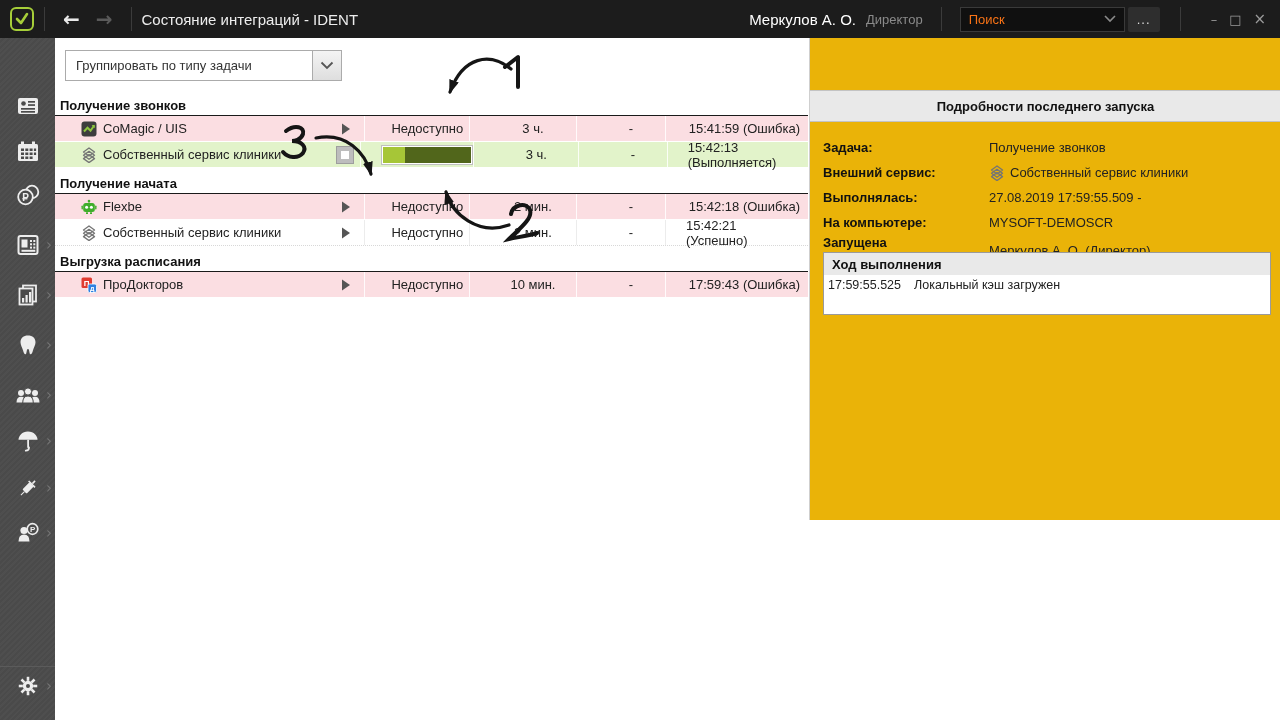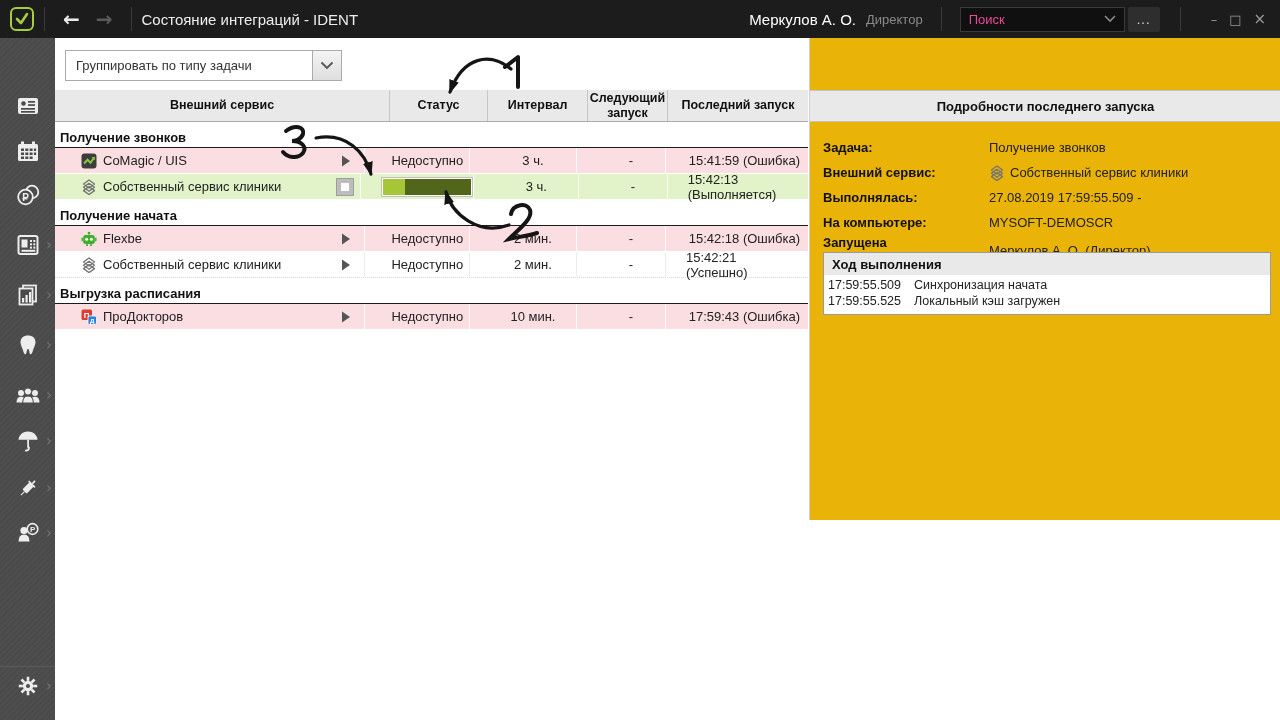--- a/index.html
+++ b/index.html
@@ -16,21 +16,21 @@
   .nav-arrow { font-family:"DejaVu Sans",sans-serif; font-size:20px; line-height:38px;
     padding:0 8px; font-weight:bold; }
   .nav-back { color:#e9e9e9; }
   .nav-fwd { color:#5a5a5a; }
   .tb-title { color:#ededed; font-size:15px; margin-left:0; white-space:nowrap; }
   .tb-right { margin-left:auto; display:flex; align-items:center; }
   .tb-user { color:#ffffff; font-size:15px; }
   .tb-role { color:#8a8a8a; font-size:13px; margin-left:10px; }
   .searchbox { width:165px; height:25px; background:#101010; border:1px solid #3a3a3a;
     display:flex; align-items:center; padding:0 8px; }
-  .searchbox .stext { color:#ec4899; font-size:13px; flex:1; }
+  .searchbox .stext { color:#f97316; font-size:13px; flex:1; }
   .more-btn { width:32px; height:25px; background:#2e2e2e; border-radius:2px;
     color:#dcdcdc; font-size:13px; display:flex; align-items:center; justify-content:center;
     margin-left:3px; letter-spacing:1px; }
   .win-controls { display:flex; align-items:center; gap:12px; margin:0 14px 0 10px;
     color:#9a9a9a; font-family:"DejaVu Sans",sans-serif; font-size:13px; }
   .win-controls span { cursor:default; }
 
   
   .sidebar { position:absolute; left:0; top:38px; width:55px; height:682px;
     background:#4b4b4b;
@@ -290,27 +290,20 @@
           <rect x="5" y="1" width="12" height="3"></rect>
         <rect x="0" y="6" width="3" height="3"></rect>
           <rect x="5" y="6" width="12" height="3"></rect>
         <rect x="0" y="11" width="3" height="3"></rect>
           <rect x="5" y="11" width="12" height="3"></rect>
       </g>
     </svg>
   </div>
 
   <div class="table">
-    <div class="thead">
-      <div class="th c1">Внешний сервис</div>
-      <div class="th c2">Статус</div>
-      <div class="th c3">Интервал</div>
-      <div class="th c4">Следующий запуск</div>
-      <div class="th c5">Последний запуск</div>
-    </div>
     <div class="tbody">
 
       <div class="group-label">Получение звонков</div>
 
       <div class="trow state-error">
         <div class="c c1">
           <span class="svc-icon">
             <svg width="16" height="16" viewBox="0 0 16 16">
               <rect x="0.5" y="0.5" width="15" height="15" rx="3" fill="#3d3d3d"></rect>
               <polyline points="3,10.5 6.5,6.8 9.5,9.8 12.8,5" fill="none" stroke="#8dc63f" stroke-width="2"></polyline>
@@ -470,24 +463,20 @@
         <span class="fvalue">MYSOFT-DEMOSCR</span>
       </div>
       <div class="frow">
         <span class="flabel">Запущена пользователем:</span>
         <span class="fvalue">Меркулов А. О. (Директор)</span>
       </div>
     </div>
     <div class="log-header">Ход выполнения</div>
     <div class="log-box">
       <div class="log-row">
-        <span>17:59:55.509</span>
-        <span>Синхронизация начата</span>
-      </div>
-      <div class="log-row">
         <span>17:59:55.525</span>
         <span>Локальный кэш загружен</span>
       </div>
     </div>
   </div>
 
   <svg class="annotations" viewBox="0 0 1280 720">
     <defs>
       <marker id="ah" markerWidth="16" markerHeight="12" refX="12" refY="5" orient="auto" markerUnits="userSpaceOnUse">
         <path d="M0 0 L14 5 L0 10 Z" fill="#151515"></path>

